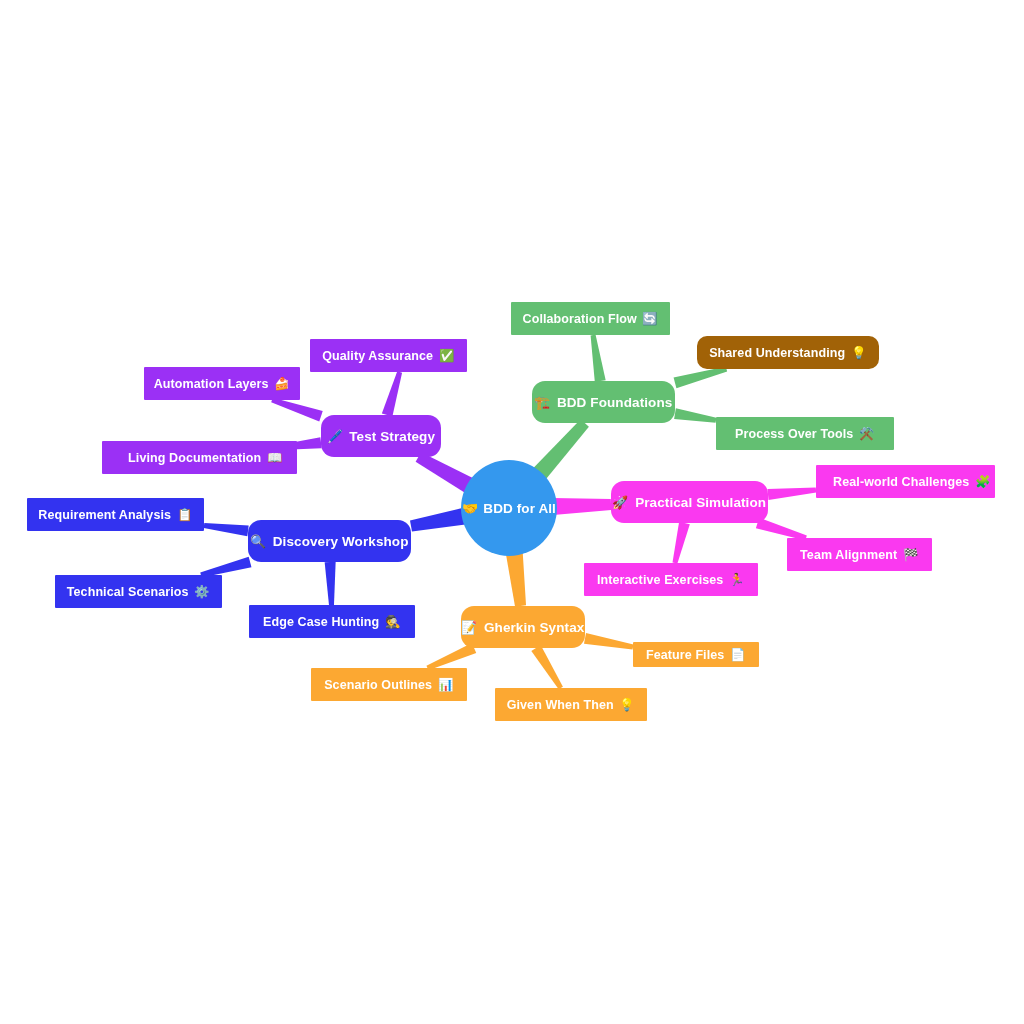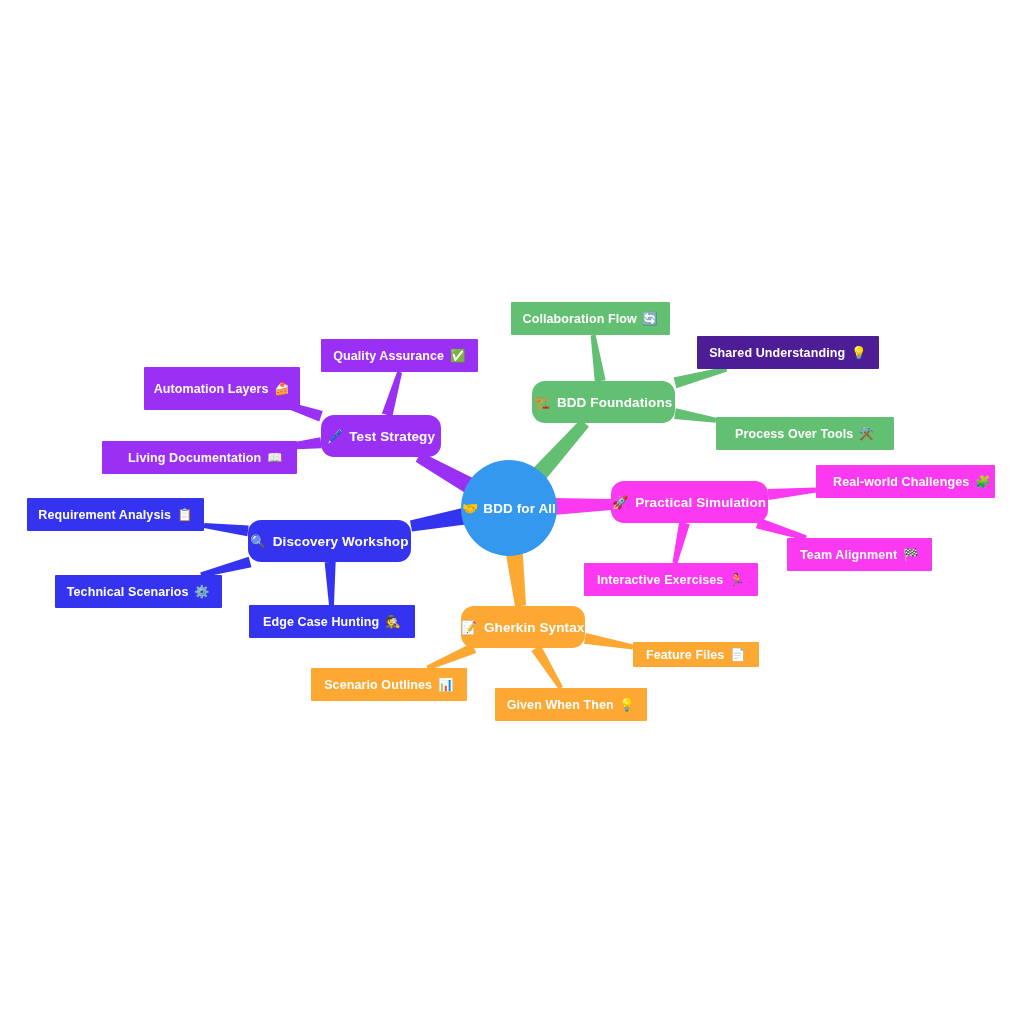--- a/index.html
+++ b/index.html
@@ -82,37 +82,37 @@
       <span class="lbl">BDD for All</span>
     </div>
     <div class="node branch" style="left: 532px; top: 381px; width: 143px; height: 42px; background: rgb(99, 191, 114);">
       <span class="emo">🏗️</span>
       <span class="lbl">BDD Foundations</span>
     </div>
     <div class="node leaf" style="left: 511px; top: 302px; width: 159px; height: 33px; background: rgb(99, 191, 114); text-align: right;">
       <span class="lbl">Collaboration Flow</span>
       <span class="emo">🔄</span>
     </div>
-    <div class="node leaf" style="left: 697px; top: 336px; width: 182px; height: 33px; background: #4c1d95;">
+    <div class="node leaf" style="left: 697px; top: 336px; width: 182px; height: 33px; background: #a16207; border-radius: 10px;">
       <span class="lbl">Shared Understanding</span>
       <span class="emo">💡</span>
     </div>
     <div class="node leaf" style="left: 716px; top: 417px; width: 178px; height: 33px; background: rgb(99, 191, 114);">
       <span class="lbl">Process Over Tools</span>
       <span class="emo">⚒️</span>
     </div>
     <div class="node branch" style="left: 321px; top: 415px; width: 120px; height: 42px; background: rgb(155, 48, 245);">
       <span class="emo">🖊️</span>
       <span class="lbl">Test Strategy</span>
     </div>
-    <div class="node leaf" style="left: 321px; top: 339px; width: 157px; height: 33px; background: rgb(155, 48, 245);">
+    <div class="node leaf" style="left: 310px; top: 339px; width: 157px; height: 33px; background: rgb(155, 48, 245);">
       <span class="lbl">Quality Assurance</span>
       <span class="emo">✅</span>
     </div>
-    <div class="node leaf" style="left: 144px; top: 367px; width: 156px; height: 43px; background: rgb(155, 48, 245);">
+    <div class="node leaf" style="left: 144px; top: 367px; width: 156px; height: 33px; background: rgb(155, 48, 245);">
       <span class="lbl">Automation Layers</span>
       <span class="emo">🍰</span>
     </div>
     <div class="node leaf" style="left: 102px; top: 441px; width: 195px; height: 33px; background: rgb(155, 48, 245); justify-content: flex-end;">
       <span class="lbl">Living Documentation</span>
       <span class="emo">📖</span>
     </div>
     <div class="node branch" style="left: 248px; top: 520px; width: 163px; height: 42px; background: rgb(51, 51, 240);">
       <span class="emo">🔍</span>
       <span class="lbl">Discovery Workshop</span>

